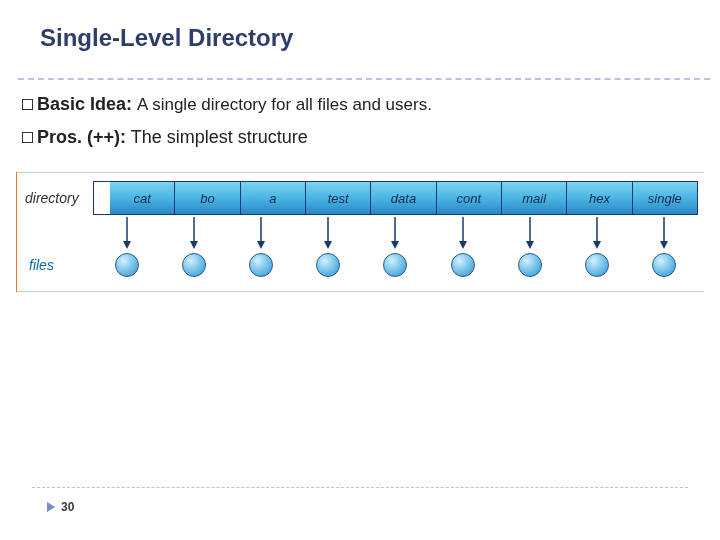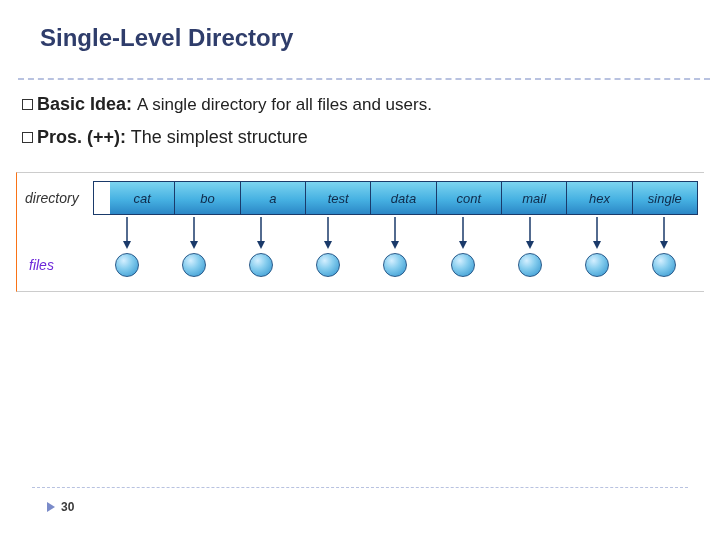--- a/index.html
+++ b/index.html
@@ -109,21 +109,21 @@
   }
 
   .files-row {
     display: flex;
     align-items: center;
   }
   .files-label {
     width: 70px;
     font-size: 14px;
     font-style: italic;
-    color: #6d28d9;
+    color: #0369a1;
     padding-left: 6px;
   }
   .file-cells {
     display: flex;
     flex: 1;
   }
   .file-cell {
     flex: 1;
     display: flex;
     justify-content: center;

